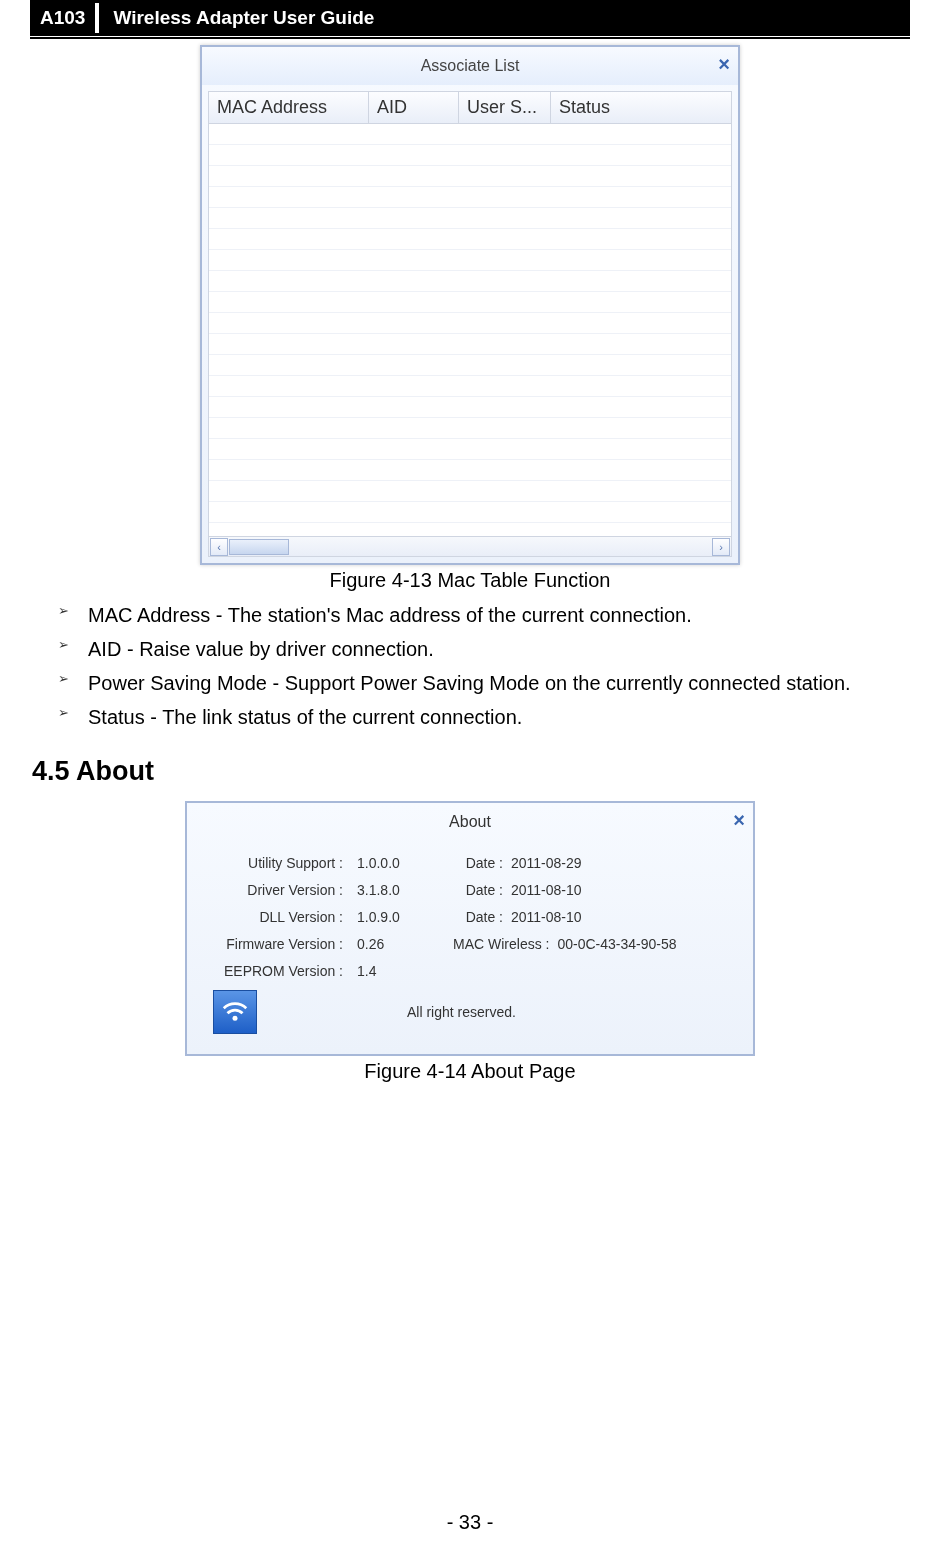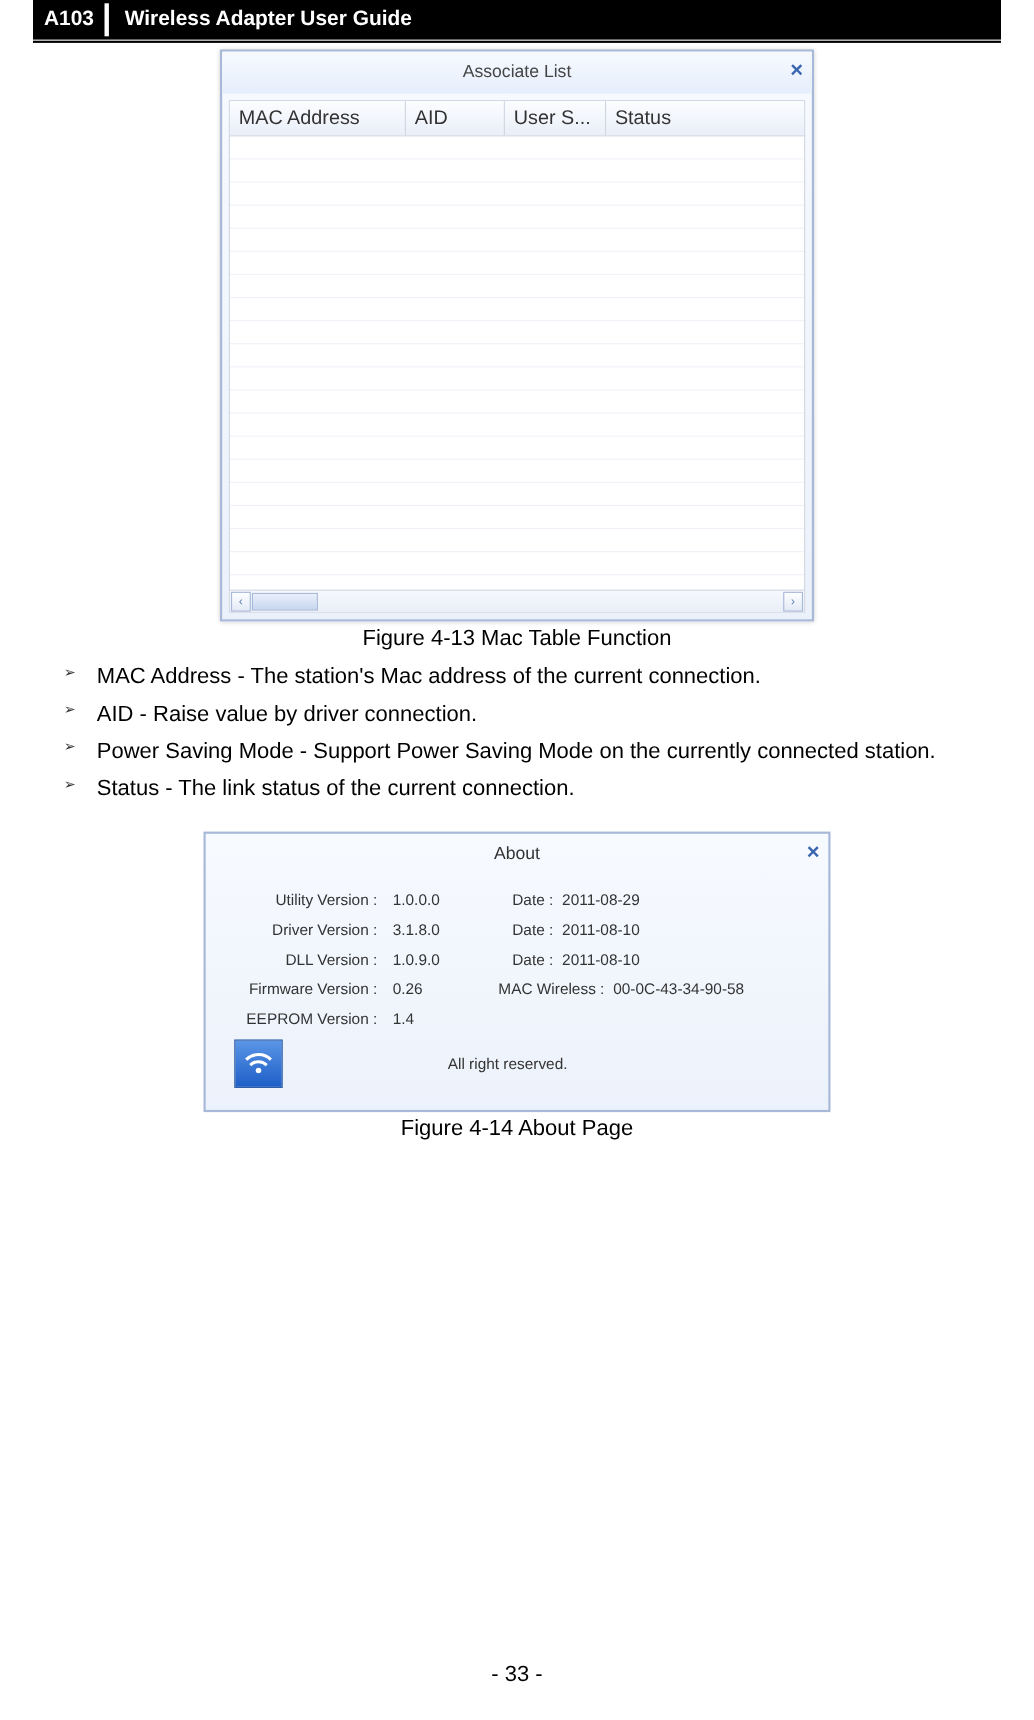--- a/index.html
+++ b/index.html
@@ -266,30 +266,31 @@
 
   <div class="fig-cap">Figure 4-13 Mac Table Function</div>
 
   <ul class="bullets">
     <li><b>MAC Address - </b><span>The station's Mac address of the current connection.</span></li>
     <li><b>AID - </b><span>Raise value by driver connection.</span></li>
     <li><b>Power Saving Mode - </b><span>Support Power Saving Mode on the currently connected station.</span></li>
     <li><b>Status - </b><span>The link status of the current connection.</span></li>
   </ul>
 
+  <h2 class="section">4.5  About</h2>
 
 
   <div class="about-win">
     <div class="about-title">
       <span>About</span>
       <span class="win-close">×</span>
     </div>
     <div class="about-body">
       <div class="about-row">
-        <span class="lab1">Utility Version :</span>
+        <span class="lab1">Utility Support :</span>
         <span class="val1">1.0.0.0</span>
         <span class="lab2">Date :</span>
         <span class="val2">2011-08-29</span>
       </div>
       <div class="about-row">
         <span class="lab1">Driver Version :</span>
         <span class="val1">3.1.8.0</span>
         <span class="lab2">Date :</span>
         <span class="val2">2011-08-10</span>
       </div>

